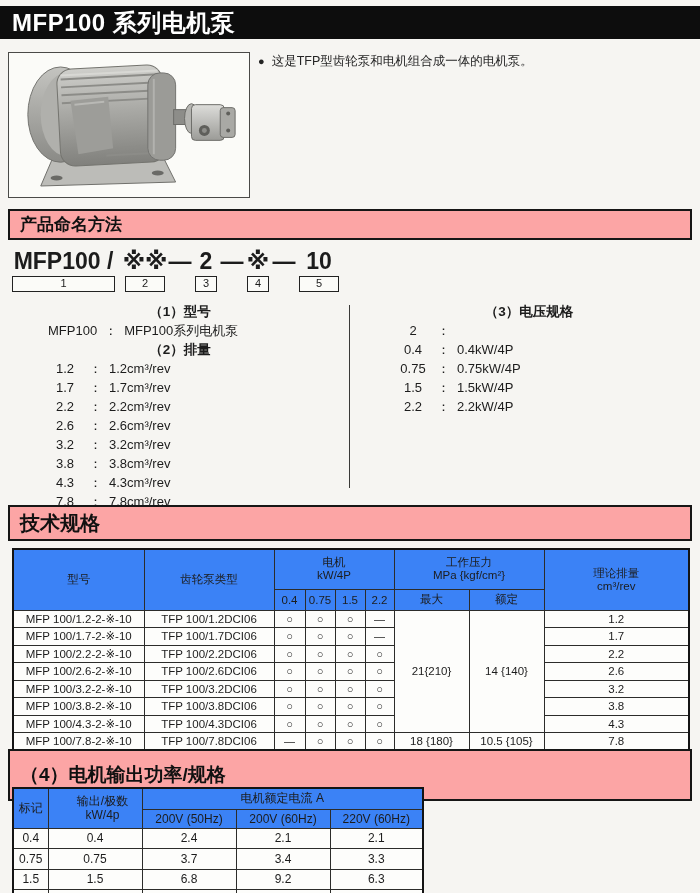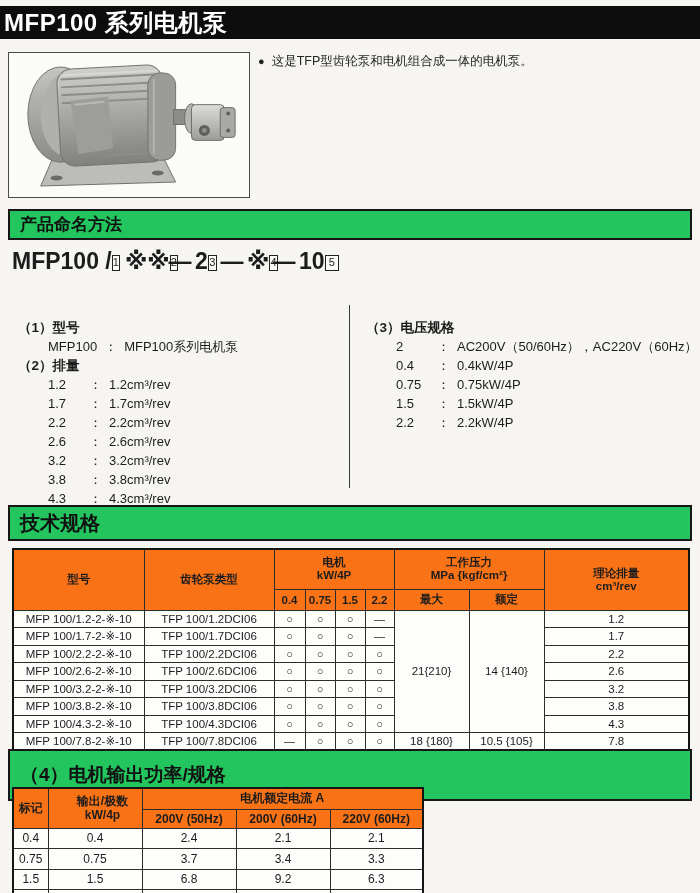--- a/index.html
+++ b/index.html
@@ -9,72 +9,72 @@
     background:#f6f5f2;
     font-family:"Liberation Sans","DejaVu Sans",sans-serif;
     color:#1c1c1c;
     overflow:hidden;
   }
   
   .titlebar {
     position:absolute; left:0; top:6px; width:700px; height:33px;
     background:#0d0d0d; color:#ffffff;
     font-size:24px; font-weight:bold; line-height:33px;
-    padding-left:4px; letter-spacing:0.5px;
+    padding-left:12px; letter-spacing:0.5px;
   }
   
   .photo {
     position:absolute; left:8px; top:52px; width:242px; height:146px;
     border:1px solid #4a4a48; background:#fcfcfa;
   }
   .photo svg { display:block; width:100%; height:100%; }
   
   .bullet {
     position:absolute; left:258px; top:53px; width:430px;
     font-size:12.5px; line-height:17px; display:flex; gap:7px; color:#242424;
   }
   .bullet .dot { font-size:11px; line-height:17px; }
   
   .secbox {
     position:absolute; left:8px; width:684px;
-    border:2px solid #161616; background:#22c55e;
+    border:2px solid #161616; background:#fca5a5;
     font-weight:bold; color:#111;
     display:flex; align-items:center; padding-left:10px;
   }
   #sec-naming { top:209px; height:31px; font-size:17px; }
   #sec-specs  { top:505px; height:36px; font-size:20px; }
   #sec-motor  { top:749px; height:52px; font-size:19px; }
   
   .modelcode {
     position:absolute; left:12px; top:249px;
     display:flex; align-items:flex-start;
   }
-  .mc-unit { display:flex; flex-direction:row; align-items:center; }
+  .mc-unit { display:flex; flex-direction:column; align-items:center; }
   .mc-text { font-size:23px; font-weight:bold; line-height:24px; height:24px; white-space:nowrap; }
   .mc-box {
     margin-top:3px; height:16px; width:100%;
     border:1.5px solid #222; background:#fbfbf8;
     font-size:11px; line-height:13px; text-align:center; font-weight:normal;
   }
   .mc-dash { font-size:23px; font-weight:bold; line-height:24px; text-align:center; }
   .w103{width:103px;} .w40{width:40px;} .w22{width:22px;}
   .dashw{width:30px;} .gap10{width:10px;}
   
-  .ncol { position:absolute; top:318px; font-size:13px; line-height:19px; }
+  .ncol { position:absolute; top:302px; font-size:13px; line-height:19px;text-align:center; }
   #ncol-left  { left:18px;  width:324px; }
   #ncol-right { left:366px; width:326px; }
   .ndivider { position:absolute; left:349px; top:305px; height:183px; border-left:1.5px solid #3a3a38; }
   .nlabel { font-weight:bold; font-size:13.5px; }
   .nitem  { padding-left:30px; display:flex; white-space:nowrap; }
   .nv { min-width:34px; }
   .nsep { padding:0 7px; }
   
   table { border-collapse:collapse; table-layout:fixed; position:absolute; background:#fdfdfb; }
   th, td { border:1px solid #2c2c2a; text-align:center; vertical-align:middle; padding:0; overflow:hidden; }
-  th { background:#f97316; font-weight:bold; }
+  th { background:#3b82f6; font-weight:normal; }
   #spec-table { left:12px; top:548px; width:676px; border:2px solid #141414; font-size:11.5px; }
   #spec-table thead tr.h1 { height:40px; }
   #spec-table thead tr.h2 { height:21px; }
   #spec-table tbody tr { height:17.5px; }
   #spec-table .mark { font-size:11px; }
   .th2line div { line-height:13px; }
   #motor-table { left:12px; top:787px; width:411px; border:2px solid #141414; font-size:12px; }
   #motor-table thead tr.h1 { height:21px; }
   #motor-table thead tr.h2 { height:19px; }
   #motor-table tbody tr { height:20.5px; }
@@ -221,21 +221,20 @@
     </div>
 </div>
 
 <div class="ndivider"></div>
 
 <div class="ncol" id="ncol-right">
   <div class="nlabel">（3）电压规格</div>
   <div class="nitem">
       <span class="nv">2</span>
       <span class="nsep">：</span>
-      <span>AC200V（50/60Hz），AC220V（60Hz）</span>
     </div>
   <div class="nitem">
       <span class="nv">0.4</span>
       <span class="nsep">：</span>
       <span>0.4kW/4P</span>
     </div>
   <div class="nitem">
       <span class="nv">0.75</span>
       <span class="nsep">：</span>
       <span>0.75kW/4P</span>

